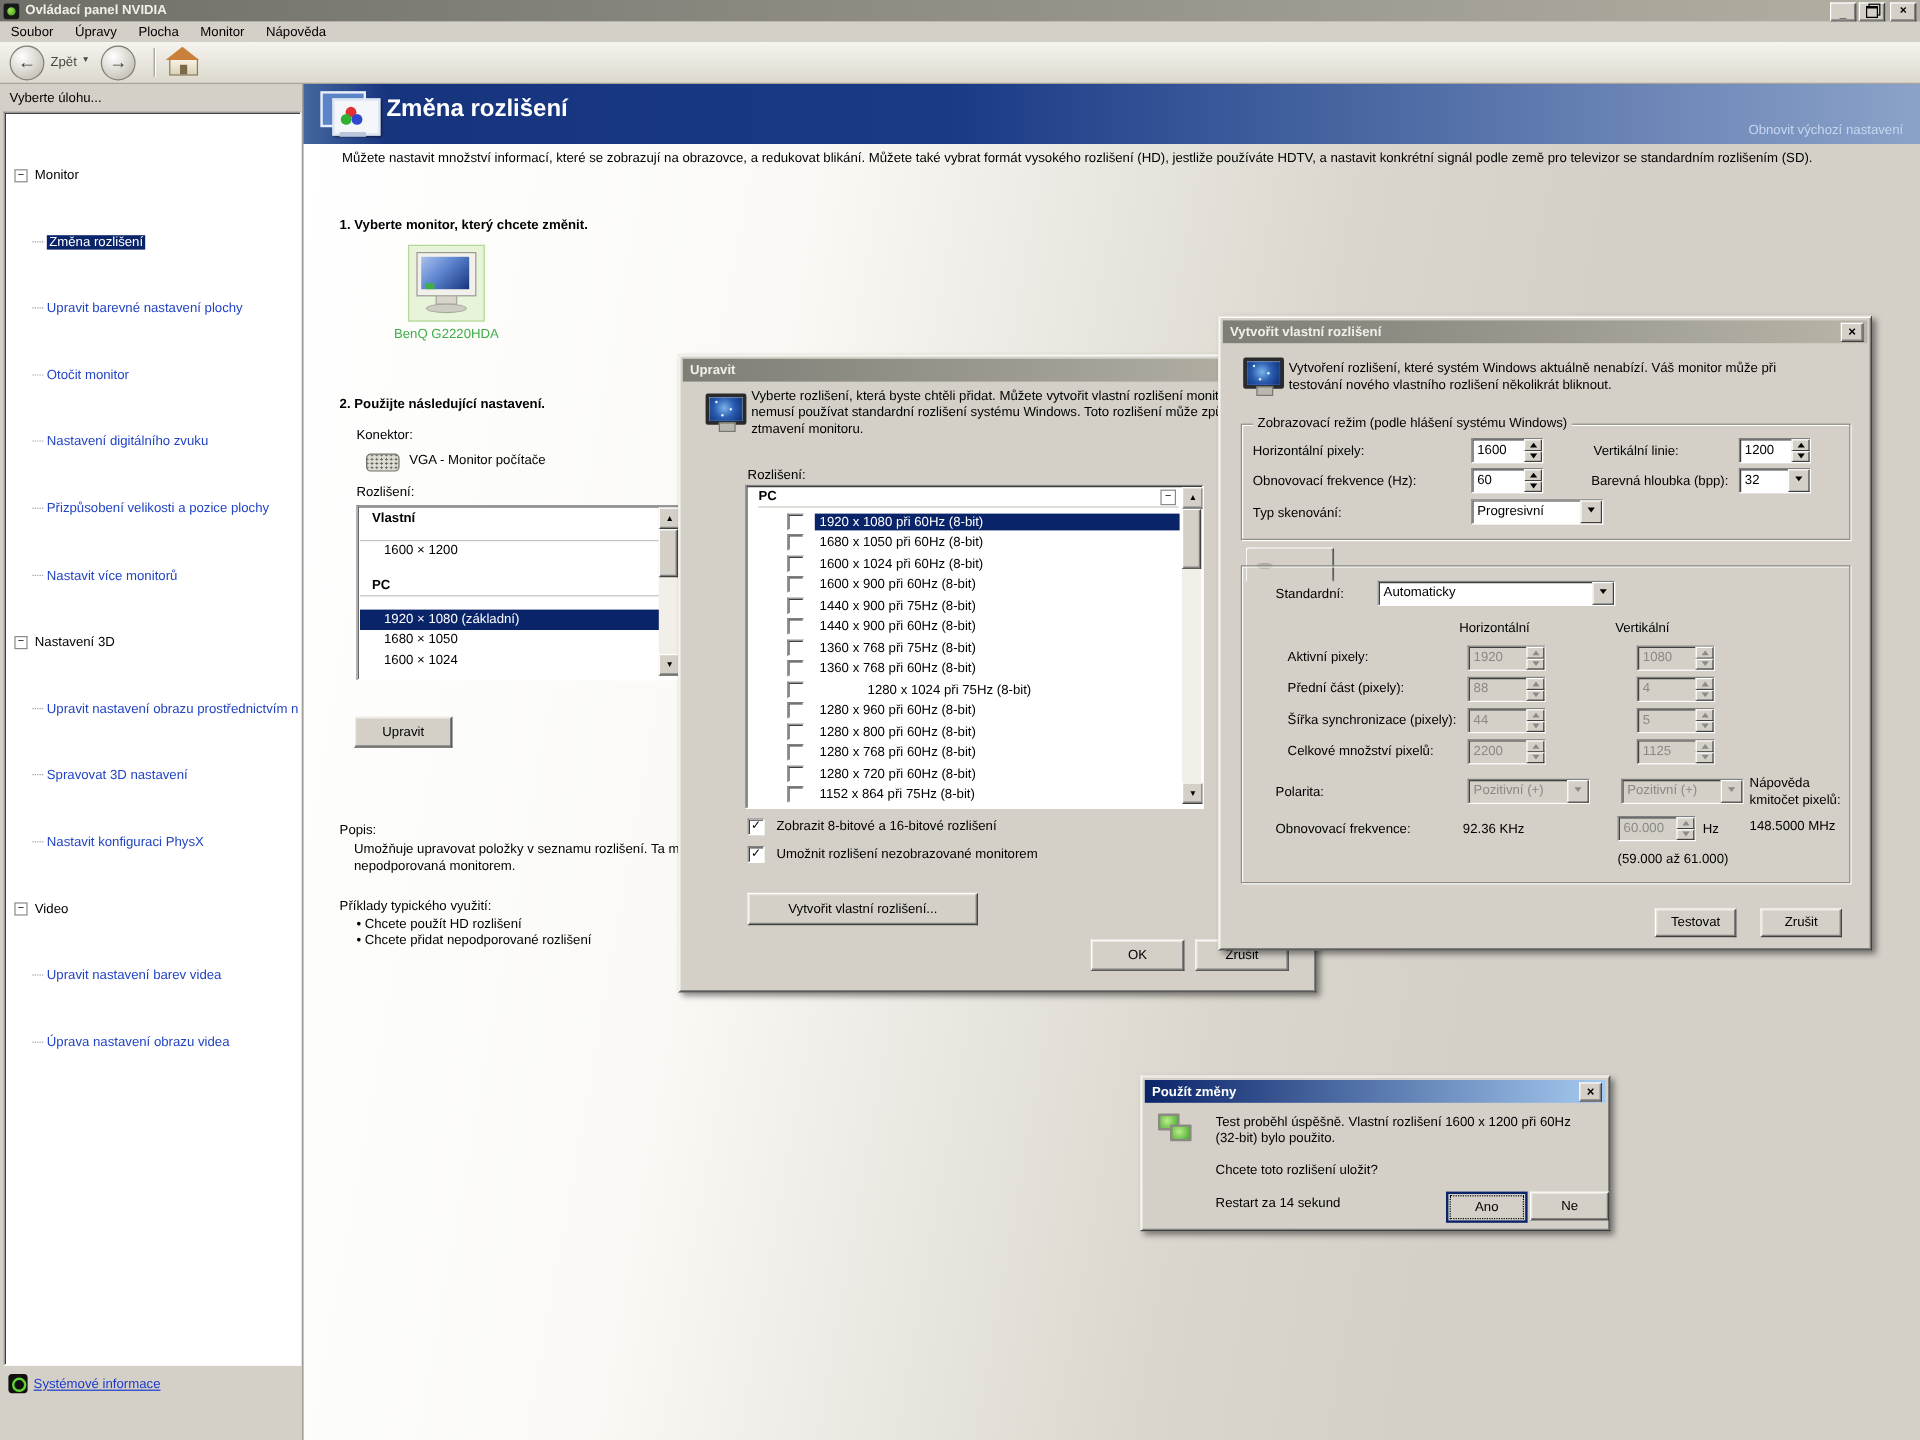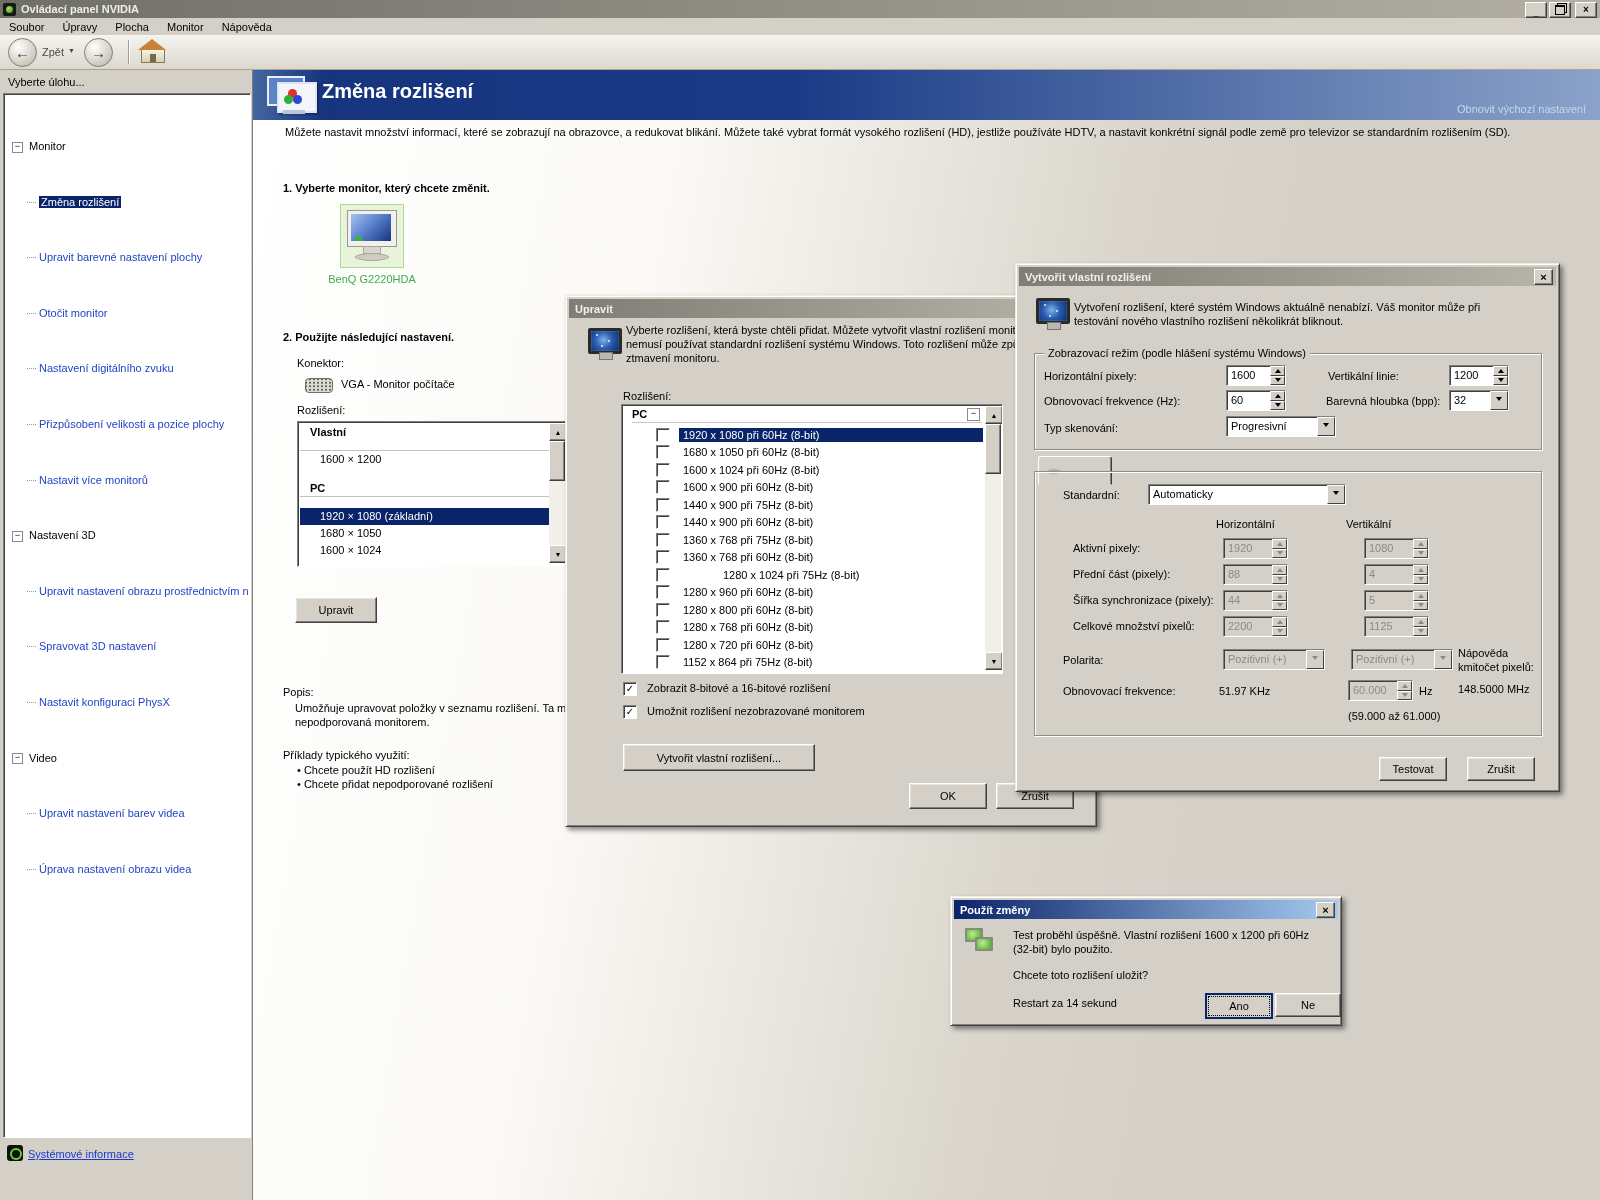--- a/index.html
+++ b/index.html
@@ -550,21 +550,21 @@
     <div class="dd dis" style="left:335px;top:385px;width:100px;">
         <span class="val">Pozitivní (+)</span>
         <span class="dbt">
           <i class="tri-dn"></i>
         </span>
       </div>
     <div class="abs" style="left:442px;top:383px;">Nápověda</div>
     <div class="abs" style="left:442px;top:397px;">kmitočet pixelů:</div>
 
     <div class="abs" style="left:47px;top:421px;">Obnovovací frekvence:</div>
-    <div class="abs" style="left:203px;top:421px;">51.97 KHz</div>
+    <div class="abs" style="left:203px;top:421px;">92.36 KHz</div>
     <div class="spin dis" style="left:332px;top:416px;width:63px;">
         <span class="val">60.000</span>
         <span class="btns">
           <span class="sbt">
             <i class="tri-up"></i>
           </span>
           <span class="sbt">
             <i class="tri-dn"></i>
           </span>
         </span>

